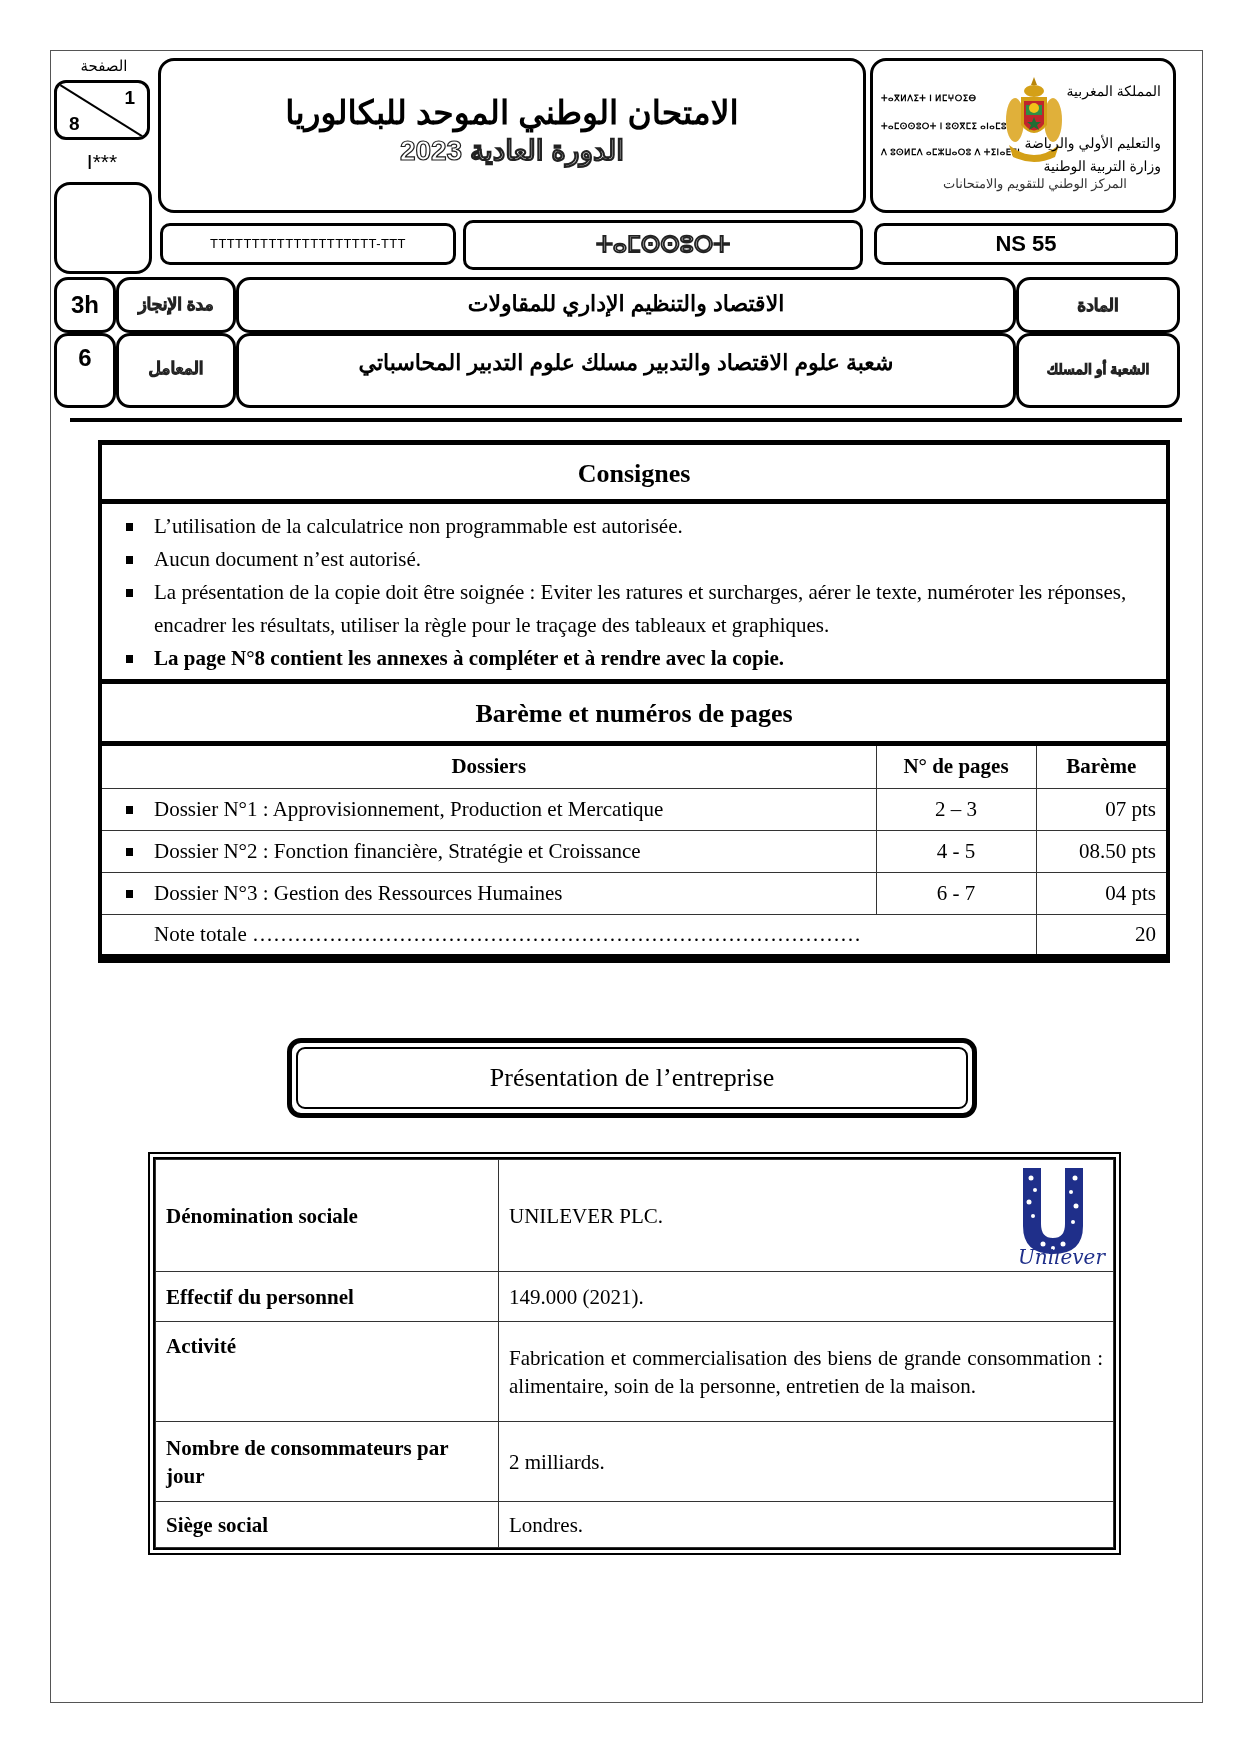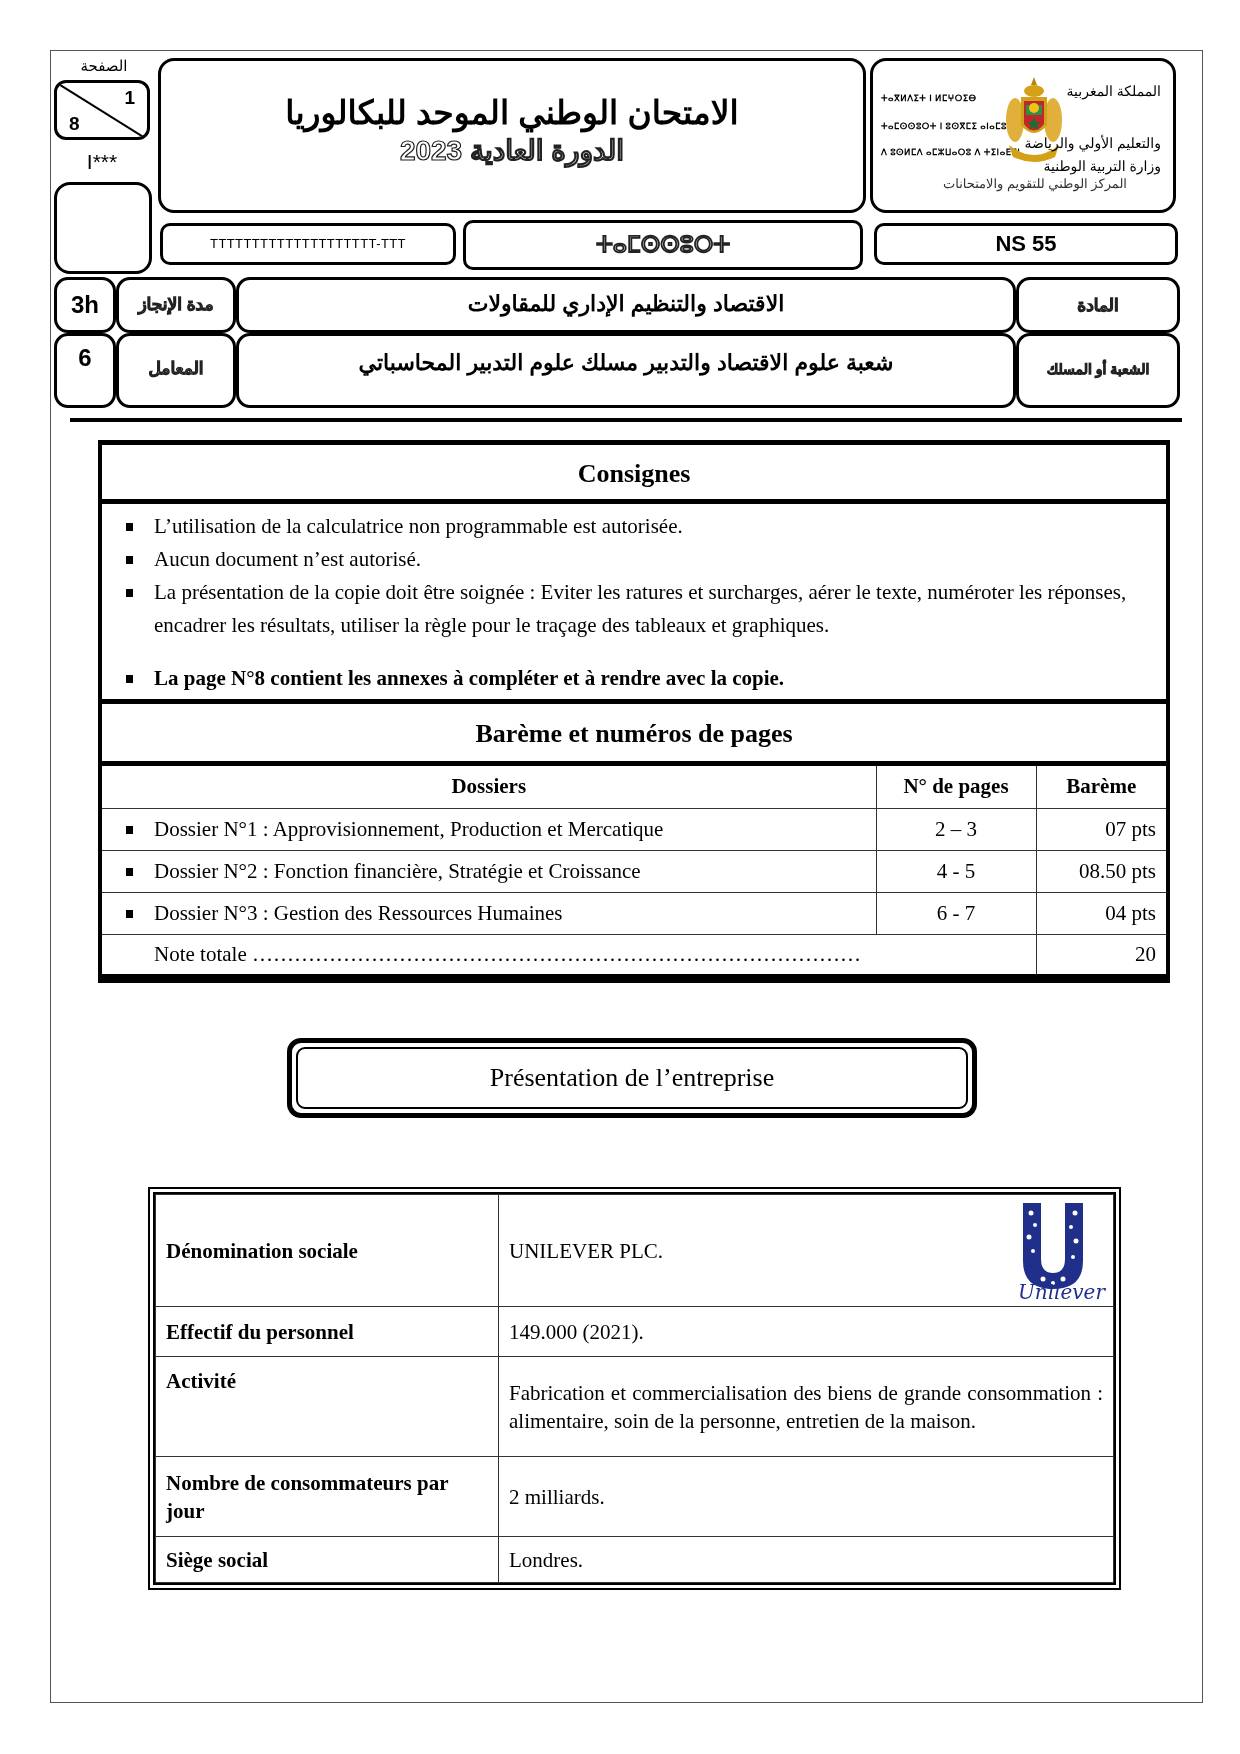--- a/index.html
+++ b/index.html
@@ -35,40 +35,40 @@
   .row-cell { position: absolute; border: 3px solid #000; border-radius: 14px; background: #fff; text-align: center; font-weight: bold; }
   .shadow-txt { color: #fff; -webkit-text-stroke: 0.9px #222; direction: rtl; }
   .hr-thick { position: absolute; left: 70px; top: 418px; width: 1112px; height: 4px; background: #000; }
 
   
   .consignes { position: absolute; left: 98px; top: 440px; width: 1072px; border: 4px solid #000; }
   .band-title { border-bottom: 5px solid #000; border-top: 1px solid #000; text-align: center; font-weight: bold; font-size: 26px; height: 60px; line-height: 58px; }
   .cons-list { list-style: none; padding: 6px 10px 4px 22px; font-size: 21px; line-height: 33px; border-bottom: 5px solid #000; }
   .cons-list li { position: relative; padding-left: 30px; }
   .cons-list li::before { content: ""; position: absolute; left: 2px; top: 13px; width: 7px; height: 8px; background: #000; }
-  .cons-list li.bold { font-weight: bold; margin-top: 20px; }
+  .cons-list li.bold { font-weight: bold; }
 
   .bareme-title { border-bottom: 5px solid #000; text-align: center; font-weight: bold; font-size: 26px; height: 62px; line-height: 60px; }
   table.bareme { width: 100%; border-collapse: collapse; font-size: 21px; }
   table.bareme th, table.bareme td { border: 1px solid #333; height: 42px; padding: 0 10px; }
   table.bareme th { font-weight: bold; text-align: center; }
   table.bareme td.c { text-align: center; }
   table.bareme td.r { text-align: right; }
   table.bareme td.dos { padding-left: 52px; position: relative; }
   table.bareme td.dos.bullet::before { content: ""; position: absolute; left: 24px; top: 17px; width: 7px; height: 8px; background: #000; }
   table.bareme tr:first-child th { border-top: none; }
   table.bareme td:first-child, table.bareme th:first-child { border-left: none; }
   table.bareme td:last-child, table.bareme th:last-child { border-right: none; }
   table.bareme tr:last-child td { border-bottom: 5px solid #000; }
 
   
   .pres-box { position: absolute; left: 287px; top: 1038px; width: 690px; height: 80px; border: 5px solid #000; border-radius: 14px; }
   .pres-inner { position: absolute; left: 4px; top: 4px; right: 4px; bottom: 4px; border: 2px solid #000; border-radius: 9px; text-align: center; line-height: 58px; font-weight: normal; font-size: 26px; }
 
-  .company { position: absolute; left: 148px; top: 1152px; width: 973px; border: 6px double #000; border-width: 7px; margin-top: 35px; }
+  .company { position: absolute; left: 148px; top: 1152px; width: 973px; border: 6px double #000; border-width: 7px; }
   table.comp { width: 100%; border-collapse: collapse; font-size: 21px; }
   table.comp td { border: 1px solid #333; vertical-align: middle; padding: 4px 10px; line-height: 28px; }
   table.comp td.k { width: 343px; font-weight: bold; }
   table.comp td.k.top { vertical-align: top; padding-top: 10px; }
   table.comp td.v { text-align: justify; position: relative; }
   .unilever-logo { position: absolute; right: 20px; top: 4px; width: 80px; height: 106px; }
   .unilever-word { position: absolute; right: 8px; bottom: 0; font-family: "DejaVu Serif", serif; font-style: italic; font-size: 20px; color: #1f2f8a; }
 </style>
 </head>
 <body>

